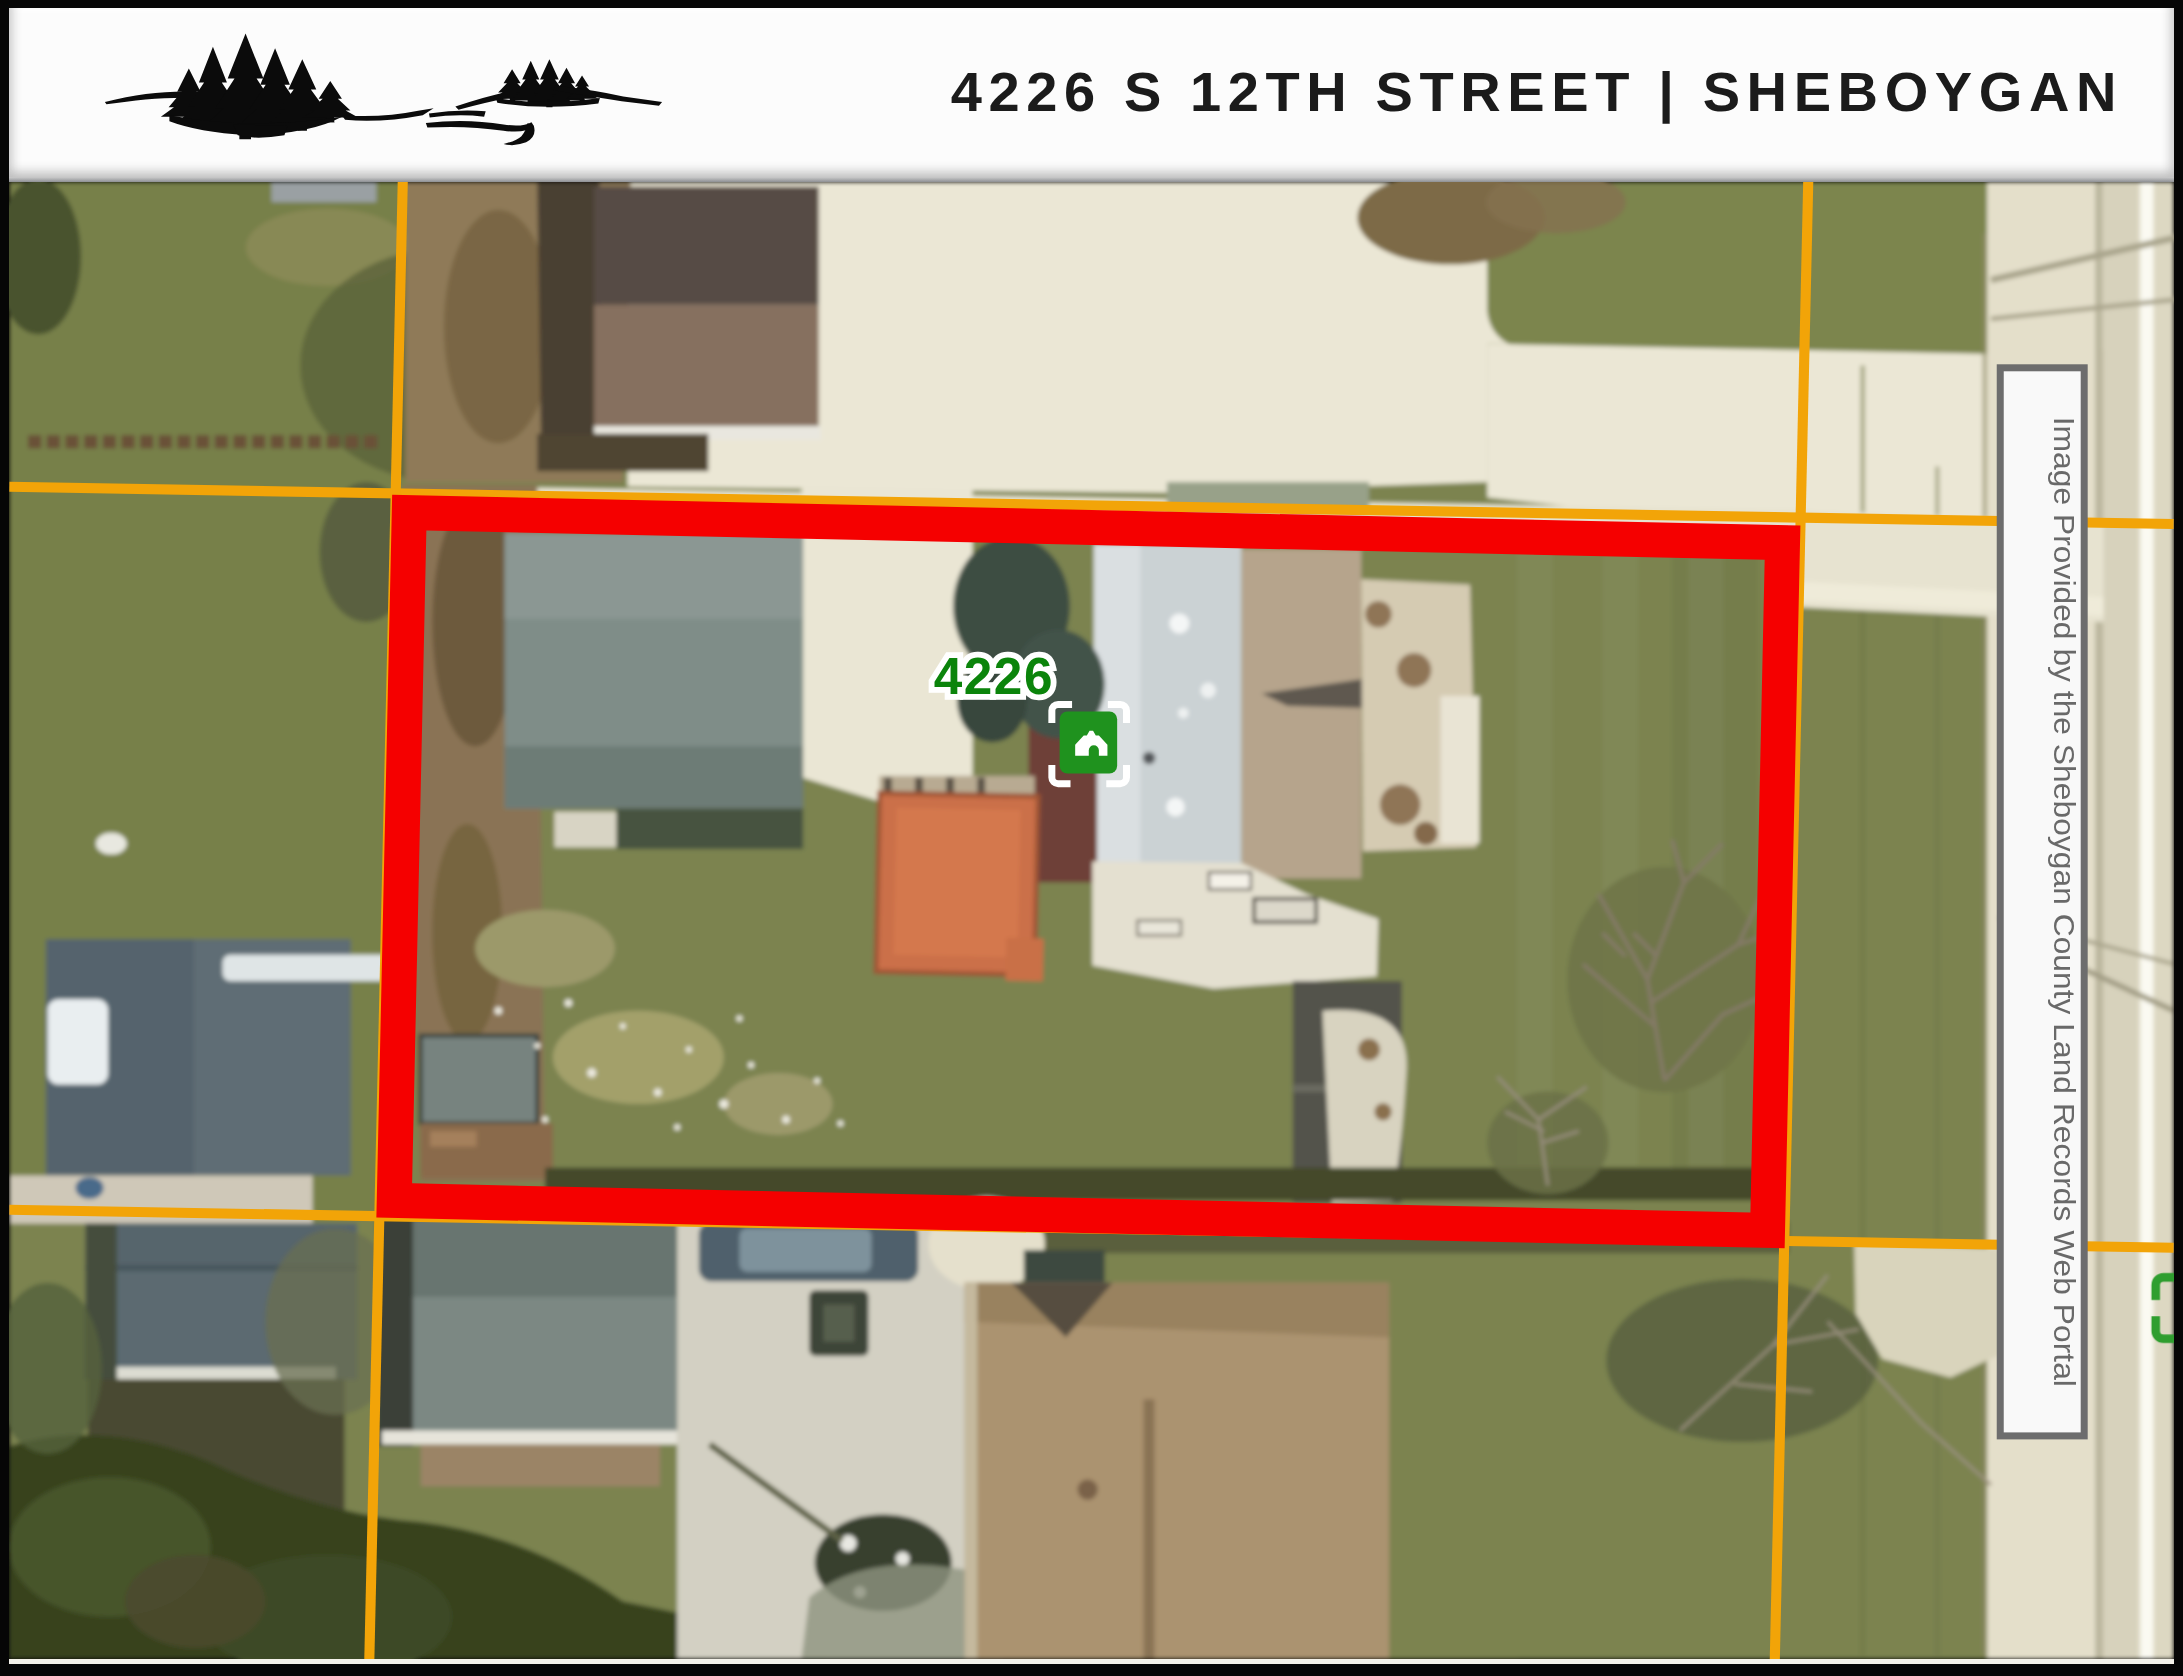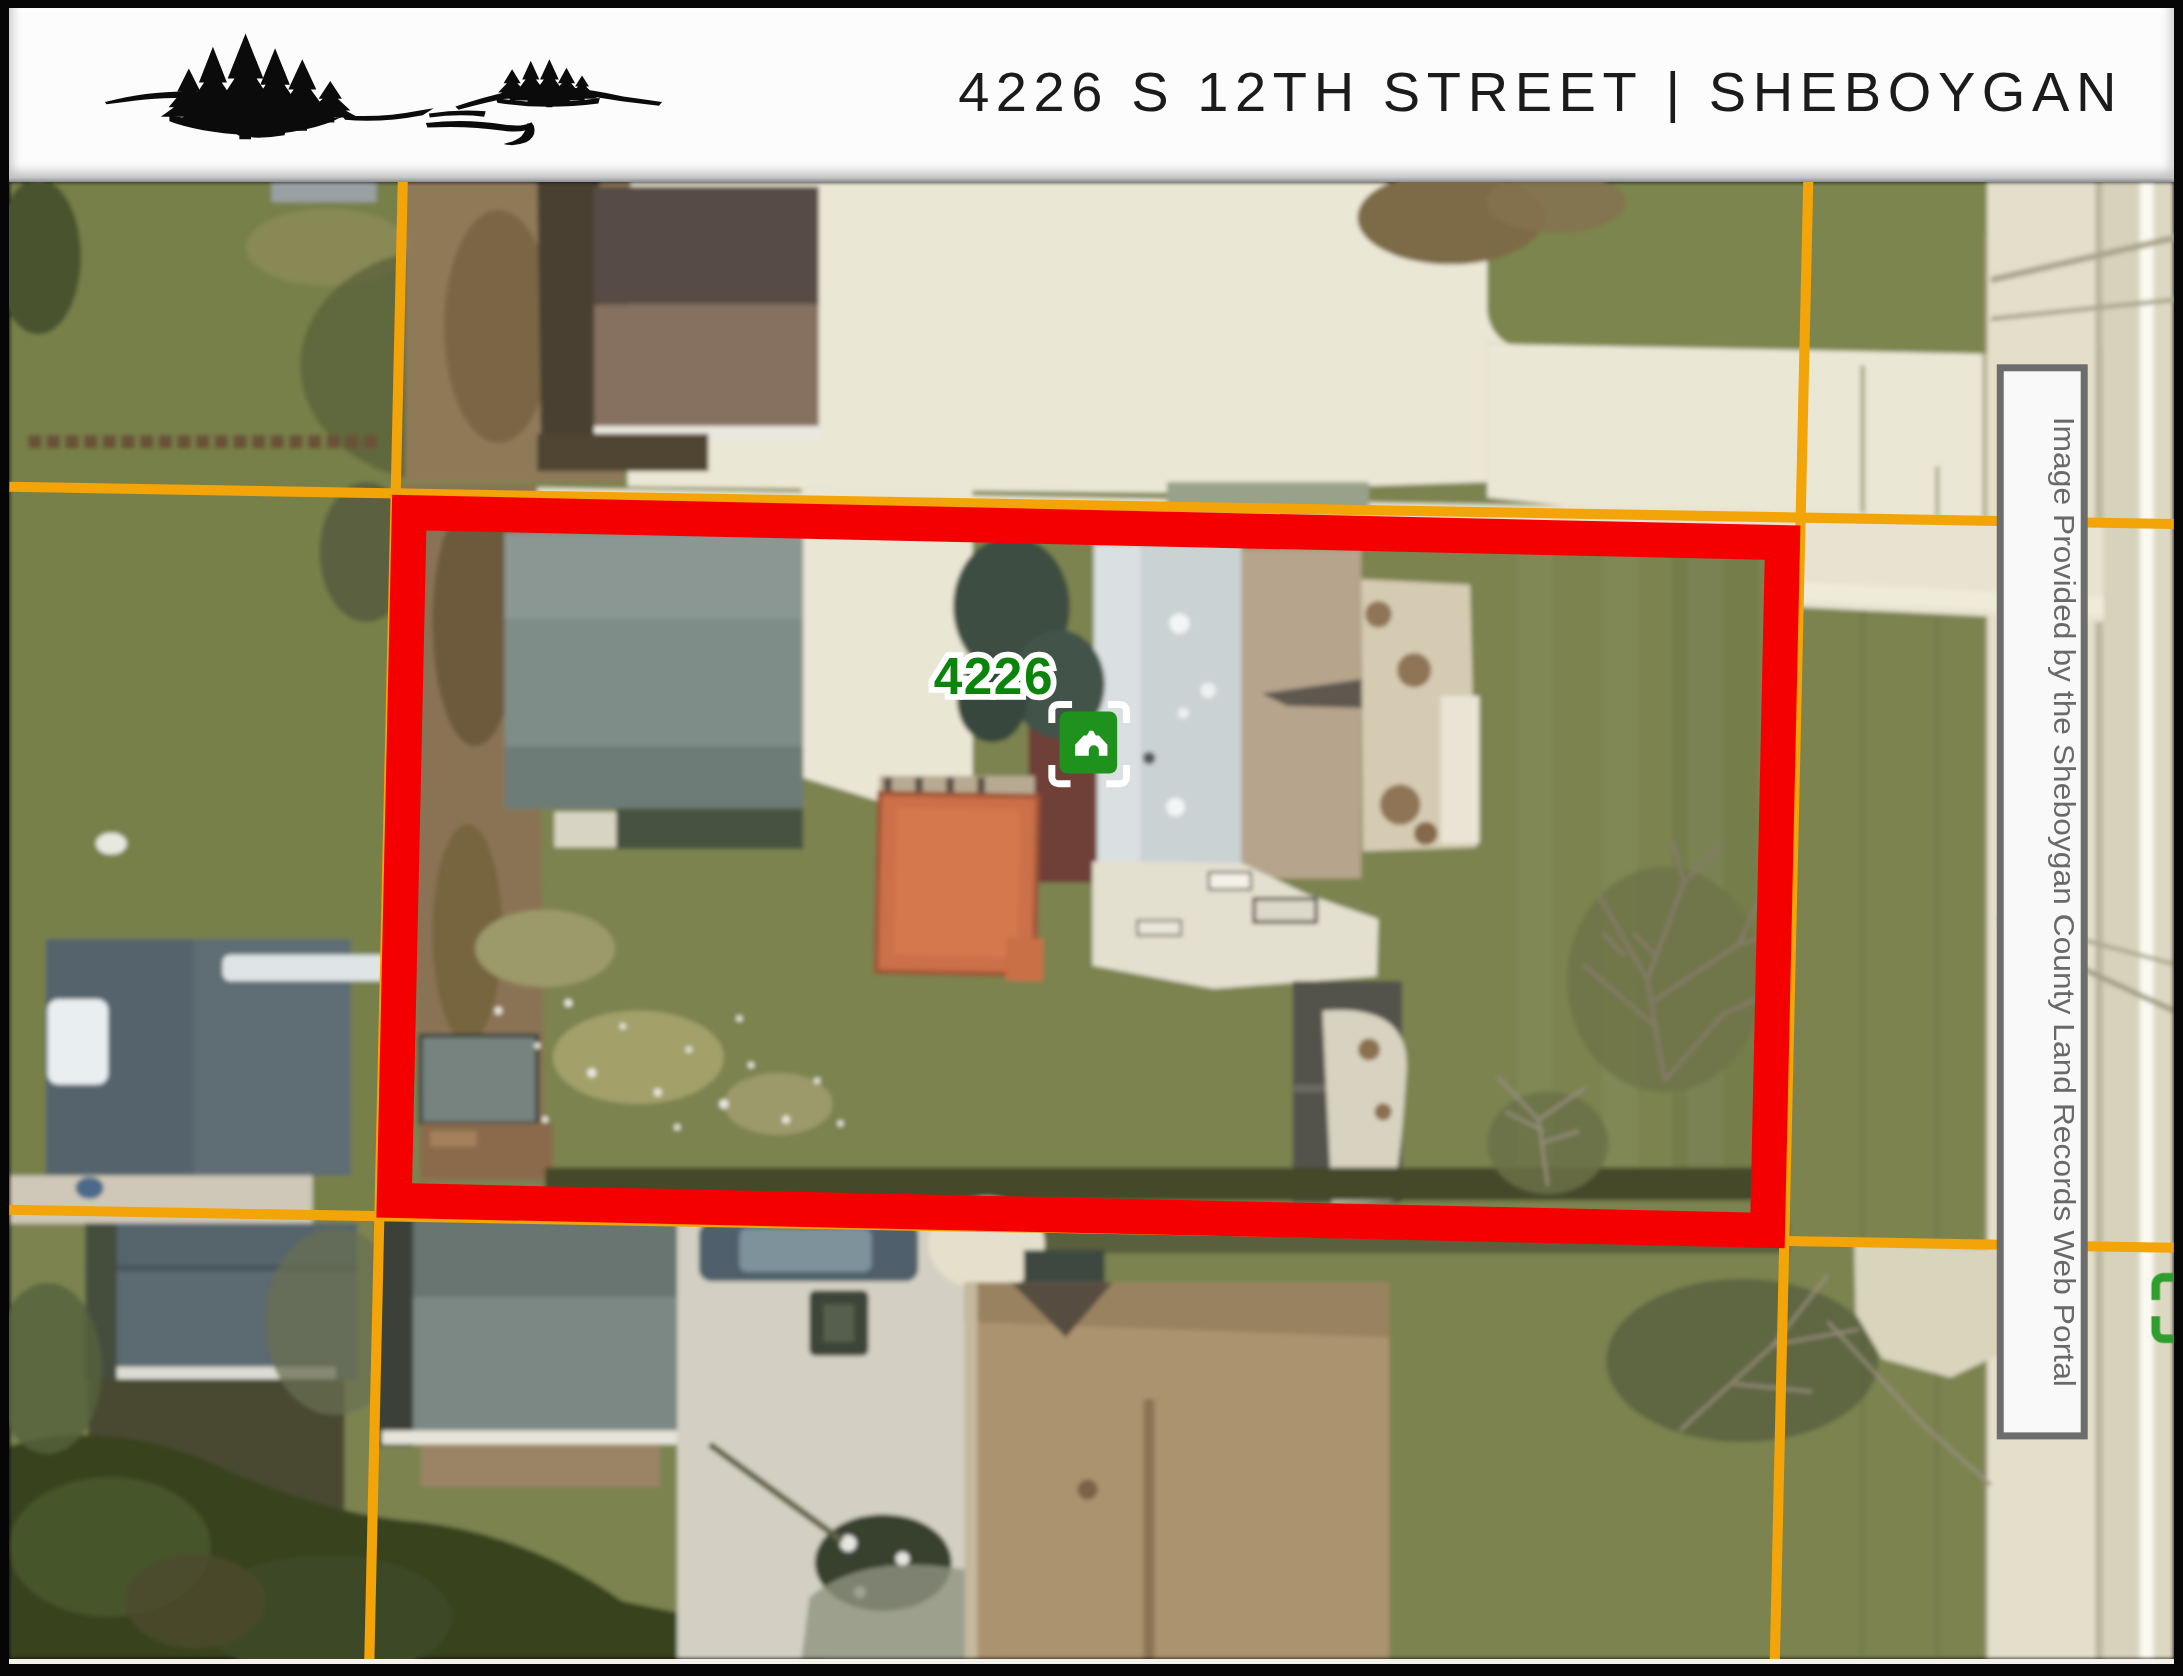--- a/index.html
+++ b/index.html
@@ -39,21 +39,21 @@
     <path d="M683,78 L694,102 L672,102 Z M683,93 L702,119 L664,119 Z M683,108 L710,129 L656,129 Z M679,129 h8 v7 h-8 Z"></path>
     <path d="M707,76 L719,102 L695,102 Z M707,92 L727,120 L687,120 Z M707,108 L735,131 L679,131 Z M703,131 h8 v7 h-8 Z"></path>
     <path d="M729,87 L740,107 L718,107 Z M729,100 L747,121 L711,121 Z M729,111 L754,129 L704,129 Z M726,129 h7 v5 h-7 Z"></path>
     <path d="M749,97 L758,111 L740,111 Z M749,106 L764,121 L734,121 Z M749,114 L770,127 L728,127 Z M746,127 h6 v4 h-6 Z"></path>
     <path d="M638,126 Q700,136 772,126 L770,133 Q700,142 640,132 Z"></path>
     <path d="M715,110 Q765,116 802,124 L852,131 L848,136 L800,130 Q760,124 712,116 Z"></path>
   </g>
 </svg>
 
 <div id="title" class="abs" style="left:0;top:59px;width:2123px;text-align:right;
-  font-size:56px;font-weight:normal;color:#1b1b1b;letter-spacing:6.6px;white-space:nowrap;">4226&nbsp;S&nbsp;12TH&nbsp;STREET&nbsp;|&nbsp;SHEBOYGAN</div>
+  font-size:56px;font-weight:bold;color:#1b1b1b;letter-spacing:6.6px;white-space:nowrap;">4226&nbsp;S&nbsp;12TH&nbsp;STREET&nbsp;|&nbsp;SHEBOYGAN</div>
 
 <svg class="abs" style="left:8.6px;top:182px" width="2165" height="1477" viewBox="11 234 2784 1900">
   <defs>
     <filter id="soft" x="-20%" y="-20%" width="140%" height="140%">
         <feGaussianBlur stdDeviation="3"></feGaussianBlur>
       </filter>
     <filter id="soft2" x="-30%" y="-30%" width="160%" height="160%">
         <feGaussianBlur stdDeviation="6"></feGaussianBlur>
       </filter>
   </defs>

